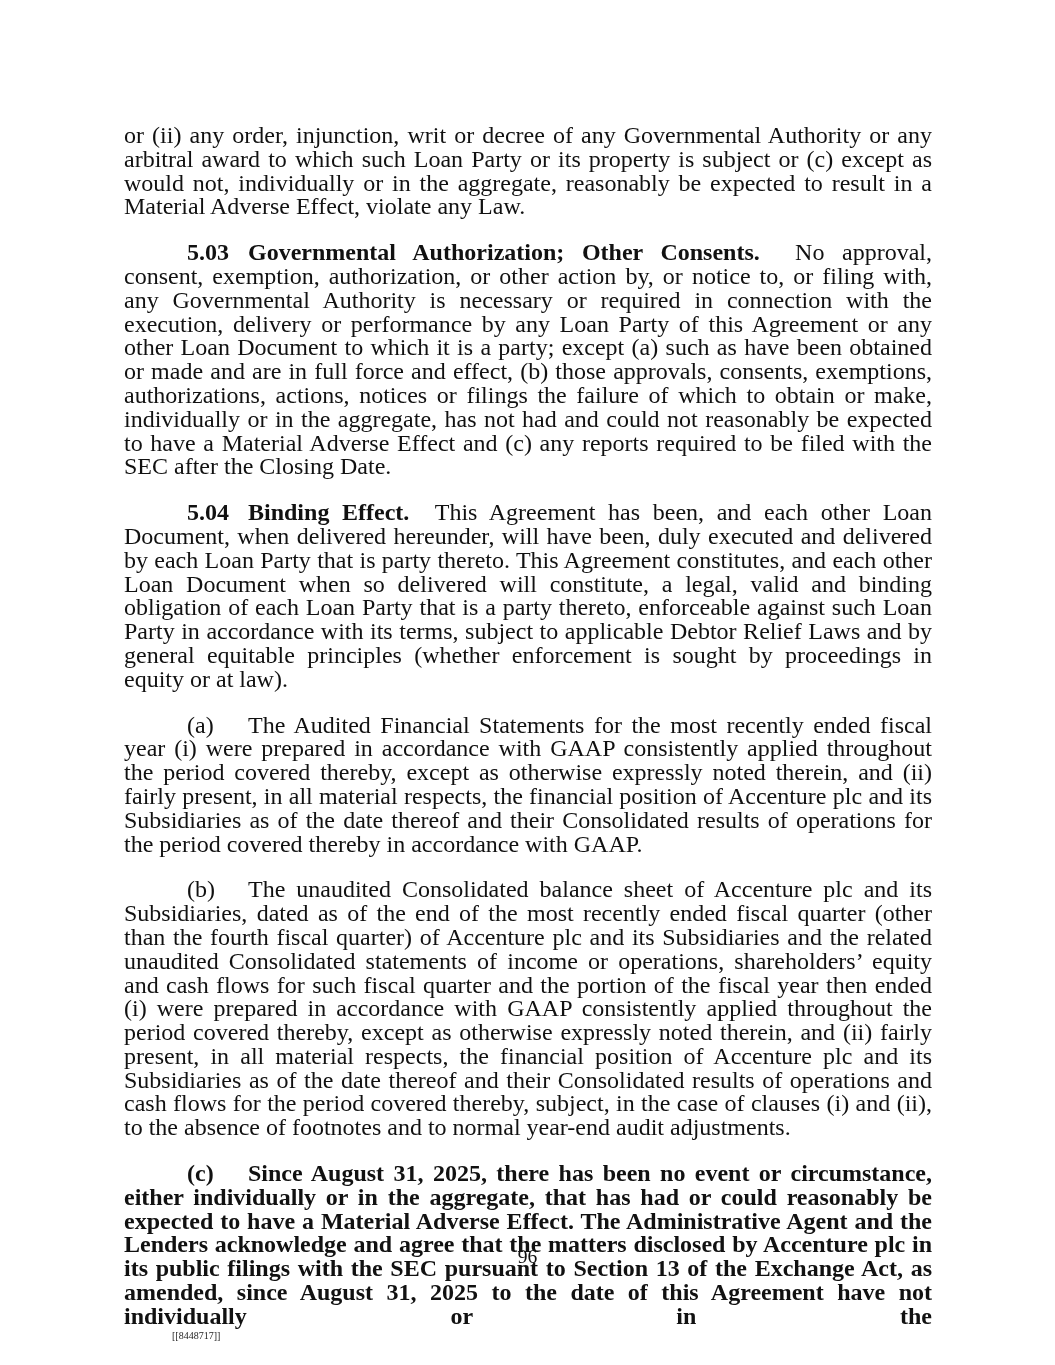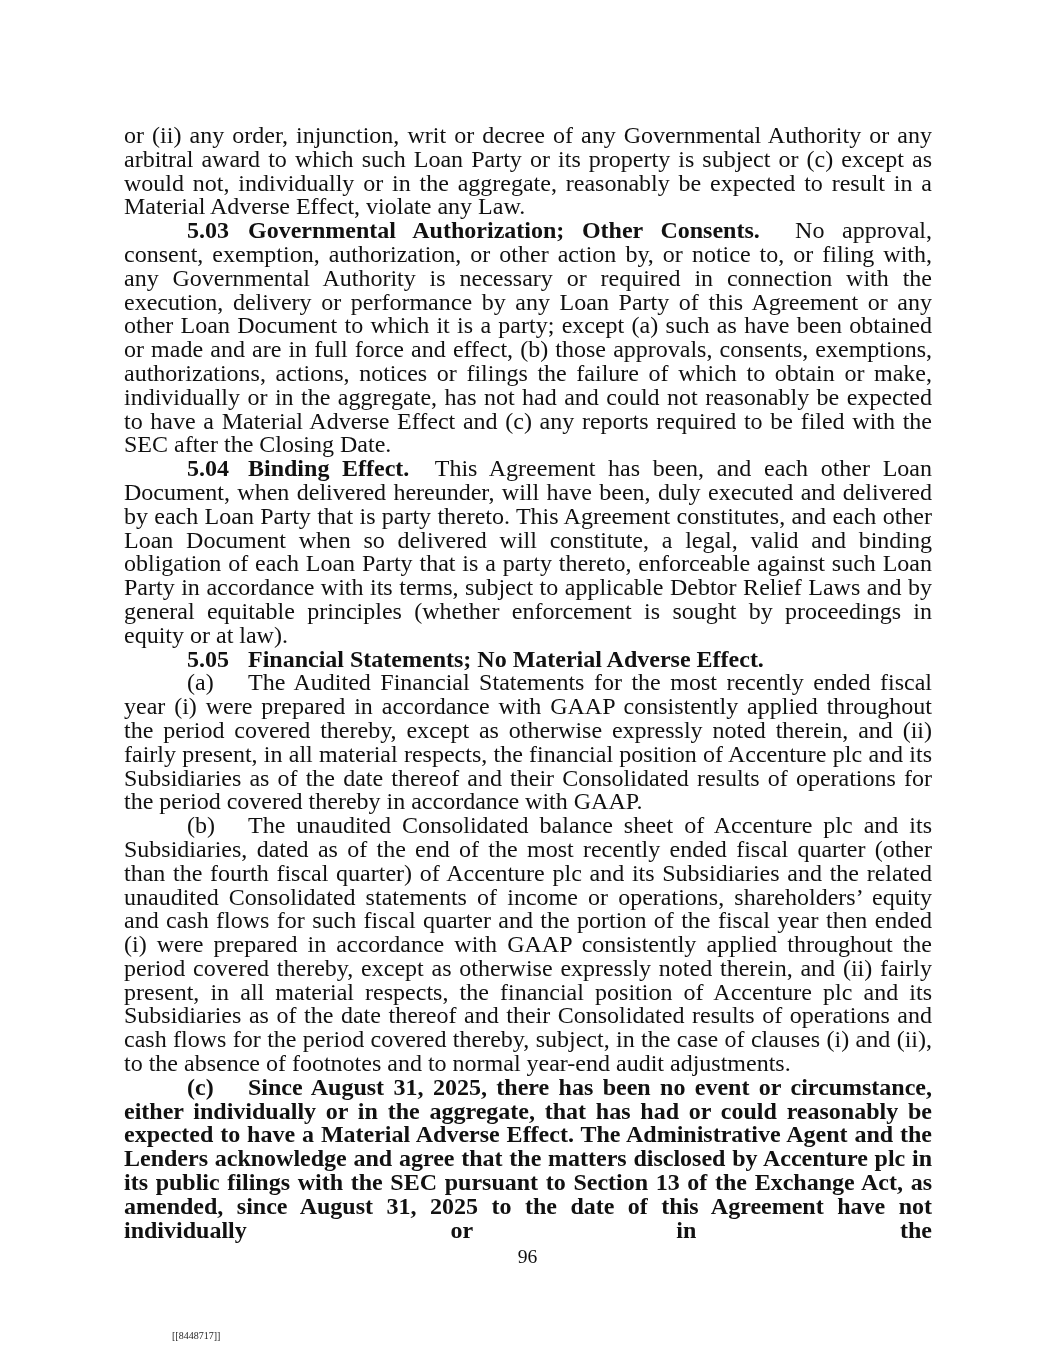--- a/index.html
+++ b/index.html
@@ -6,21 +6,21 @@
   body {
     width: 1055px; height: 1365px; position: relative; overflow: hidden;
     font-family: "Liberation Serif", "DejaVu Serif", serif;
     color: #111111;
   }
   .page { position: absolute; left: 124px; top: 124px; width: 808px; }
   p {
     margin: 0; font-size: 24px; line-height: 23.8px;
     text-align: justify; text-align-last: left;
   }
-  .para-gap { }
+  .para-gap { margin-top: 22px; }
   .indent { text-indent: 63px; }
   .sec-num { font-weight: bold; display: inline-block; width: 61px; text-indent: 0; }
   .sec-title { font-weight: bold; }
   .item-label { display: inline-block; width: 61px; text-indent: 0; }
   .u { }
   .page-number {
     position: absolute; left: 0; right: 0; top: 1246px; text-align: center;
     font-size: 19.6px;
   }
   .doc-id {
@@ -34,23 +34,20 @@
   <p>or (ii) any order, injunction, writ or decree of any Governmental Authority or any arbitral award to which such Loan Party or its property is subject or (c) except as would not, individually or in the aggregate, reasonably be expected to result in a Material Adverse Effect, violate any Law.</p>
 
   <p class="para-gap indent">
     <span class="sec-num">5.03</span><span class="sec-title">Governmental Authorization; Other Consents.</span>&nbsp;&nbsp;<span>No approval, consent, exemption, authorization, or other action by, or notice to, or filing with, any Governmental Authority is necessary or required in connection with the execution, delivery or performance by any Loan Party of this Agreement or any other Loan Document to which it is a party; except (a) such as have been obtained or made and are in full force and effect, (b) those approvals, consents, exemptions, authorizations, actions, notices or filings the failure of which to obtain or make, individually or in the aggregate, has not had and could not reasonably be expected to have a Material Adverse Effect and (c) any reports required to be filed with the SEC after the Closing Date.</span>
   </p>
 
   <p class="para-gap indent">
     <span class="sec-num">5.04</span><span class="sec-title">Binding Effect.</span>&nbsp;&nbsp;<span>This Agreement has been, and each other Loan Document, when delivered hereunder, will have been, duly executed and delivered by each Loan Party that is party thereto.  This Agreement constitutes, and each other Loan Document when so delivered will constitute, a legal, valid and binding obligation of each Loan Party that is a party thereto, enforceable against such Loan Party in accordance with its terms, subject to applicable Debtor Relief Laws and by general equitable principles (whether enforcement is sought by proceedings in equity or at law).</span>
   </p>
 
-  <p class="para-gap indent">
-    <span class="sec-num">5.05</span><span class="sec-title">Financial Statements; No Material Adverse Effect.</span>
-  </p>
 
   <p class="para-gap indent">
     <span class="item-label">(a)</span><span>The Audited Financial Statements for the most recently ended fiscal year (i) were prepared in accordance with GAAP consistently applied throughout the period covered thereby, except as otherwise expressly noted therein, and (ii) fairly present, in all material respects, the financial position of Accenture plc and its Subsidiaries as of the date thereof and their Consolidated results of operations for the period covered thereby in accordance with GAAP.</span>
   </p>
 
   <p class="para-gap indent">
     <span class="item-label">(b)</span><span>The unaudited Consolidated balance sheet of Accenture plc and its Subsidiaries, dated as of the end of the most recently ended fiscal quarter (other than the fourth fiscal quarter) of Accenture plc and its Subsidiaries and the related unaudited Consolidated statements of income or operations, shareholders’ equity and cash flows for such fiscal quarter and the portion of the fiscal year then ended (i) were prepared in accordance with GAAP consistently applied throughout the period covered thereby, except as otherwise expressly noted therein, and (ii) fairly present, in all material respects, the financial position of Accenture plc and its Subsidiaries as of the date thereof and their Consolidated results of operations and cash flows for the period covered thereby, subject, in the case of </span><span class="u">clauses (i)</span><span> and </span><span class="u">(ii)</span><span>, to the absence of footnotes and to normal year-end audit adjustments.</span>
   </p>
 
   <p class="para-gap indent" style="text-align-last: justify; font-weight: bold;">

